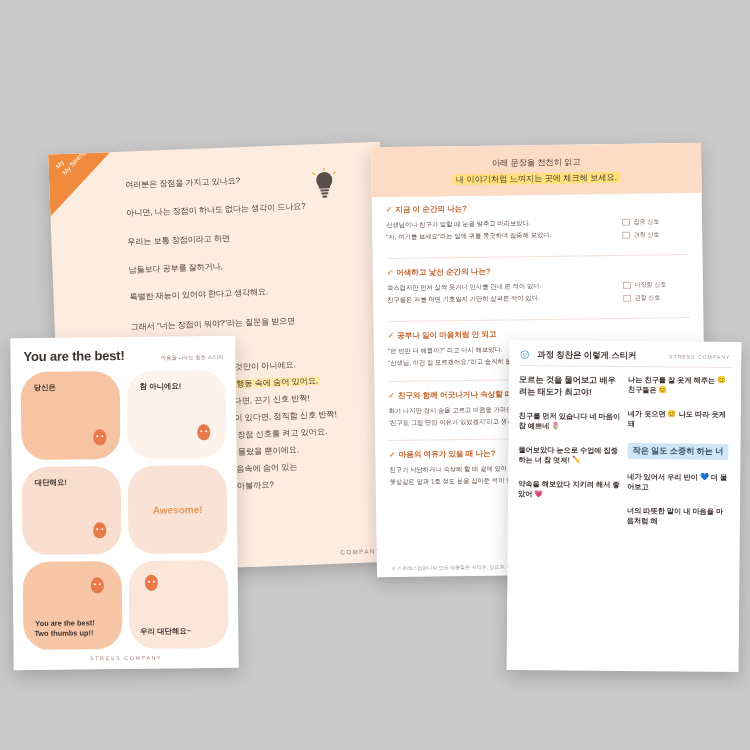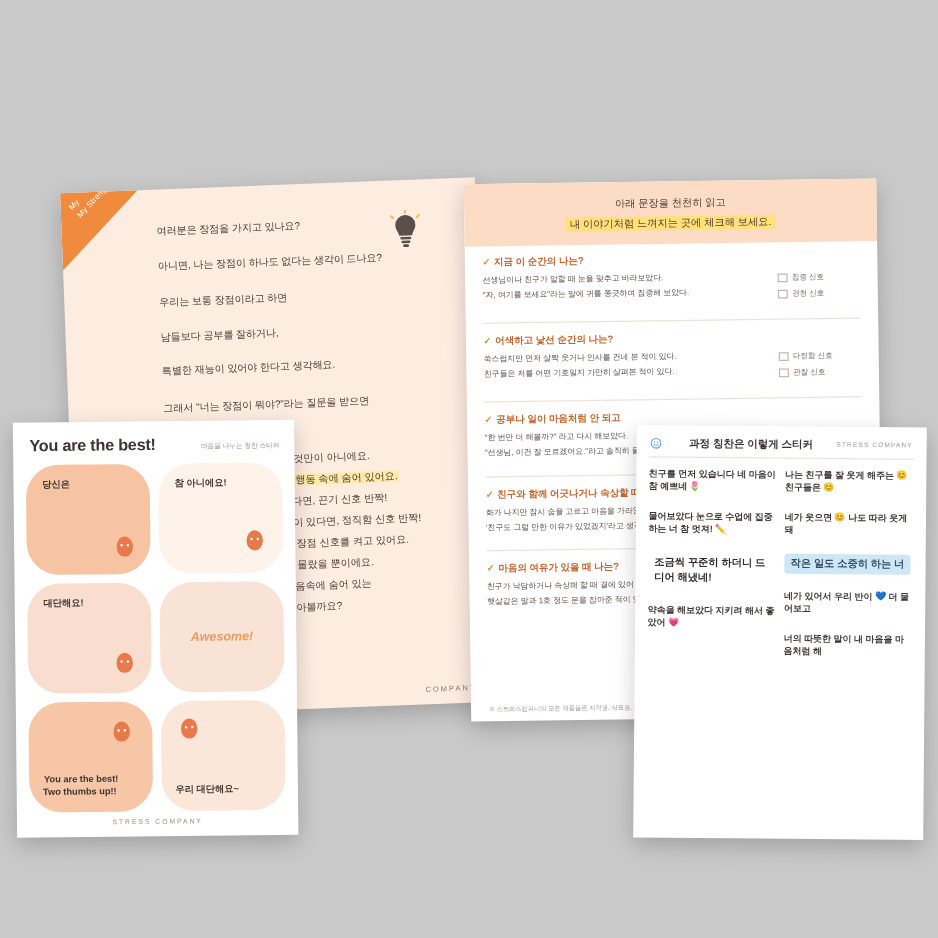--- a/index.html
+++ b/index.html
@@ -211,21 +211,20 @@
   #sheetC .s3 { background: #fdf3ea; }
   #sheetC .s4 { background: #f9e3d6; }
   #sheetC .s5 { background: #f6c6a6; }
   #sheetC .s6 { background: #fbe7da; }
   #sheetC .lab-tl { left: 13px; top: 11px; }
   #sheetC .lab-bl { left: 11px; bottom: 12px; }
   #sheetC .lab-c  { position: static; }
   #sheetC .awe {
     font-size: 10px;
     color: #e99a5e;
-    font-style: italic;
     font-weight: bold;
   }
   #sheetC .bean {
     position: absolute;
     width: 13px; height: 16px;
     background: #e8794a;
     border-radius: 50% 50% 46% 46%;
   }
   #sheetC .bean::before, #sheetC .bean::after {
     content: "";
@@ -261,21 +260,21 @@
     align-items: center;
     justify-content: space-between;
     padding: 9px 11px 3px 11px;
   }
   #sheetD .d-title {
     font-size: 8.4px;
     font-weight: bold;
     color: #3d3330;
     display: flex;
     align-items: center;
-    gap: 22px;
+    gap: 8px;
   }
   #sheetD .d-brand {
     font-size: 5.1px;
     letter-spacing: 1px;
     color: #a3928a;
   }
   #sheetD .d-rule {
     height: 1px;
     background: #efe3db;
     margin: 2px 10px 0 10px;
@@ -529,23 +528,23 @@
           <path d="M3.3 6.1c.8 1 2.6 1 3.4 0" fill="none" stroke="#5aa7d8" stroke-width=".9" stroke-linecap="round"></path>
         </svg>
         <span>과정 칭찬은 이렇게 스티커</span>
       </div>
       <div class="d-brand">STRESS COMPANY</div>
     </div>
     <div class="d-rule"></div>
 
     <div class="d-cols">
       <div class="d-col">
+        <div class="stk">모르는 것을 물어보고 배우려는 태도가 최고야!</div>
         <div class="stk small">친구를 먼저 있습니다 네 마음이 참 예쁘네 🌷</div>
         <div class="stk small">물어보았다 눈으로 수업에 집중하는 너 참 멋져! ✏️</div>
-        <div class="stk"><span class="pill pill-dark">조금씩 꾸준히 하더니 드디어 해냈네!</span></div>
         <div class="stk small">약속을 해보았다 지키려 해서 좋았어 💗</div>
       </div>
       <div class="d-col">
         <div class="stk small">나는 친구를 잘 웃게 해주는 😊 친구들은 😊</div>
         <div class="stk small">네가 웃으면 😊 나도 따라 웃게 돼</div>
         <div class="stk"><span class="pill pill-blue">작은 일도 소중히 하는 너</span></div>
         <div class="stk small">네가 있어서 우리 반이 💙 더 물어보고</div>
         <div class="stk small">너의 따뜻한 말이 내 마음을 마음처럼 해</div>
       </div>
     </div>

